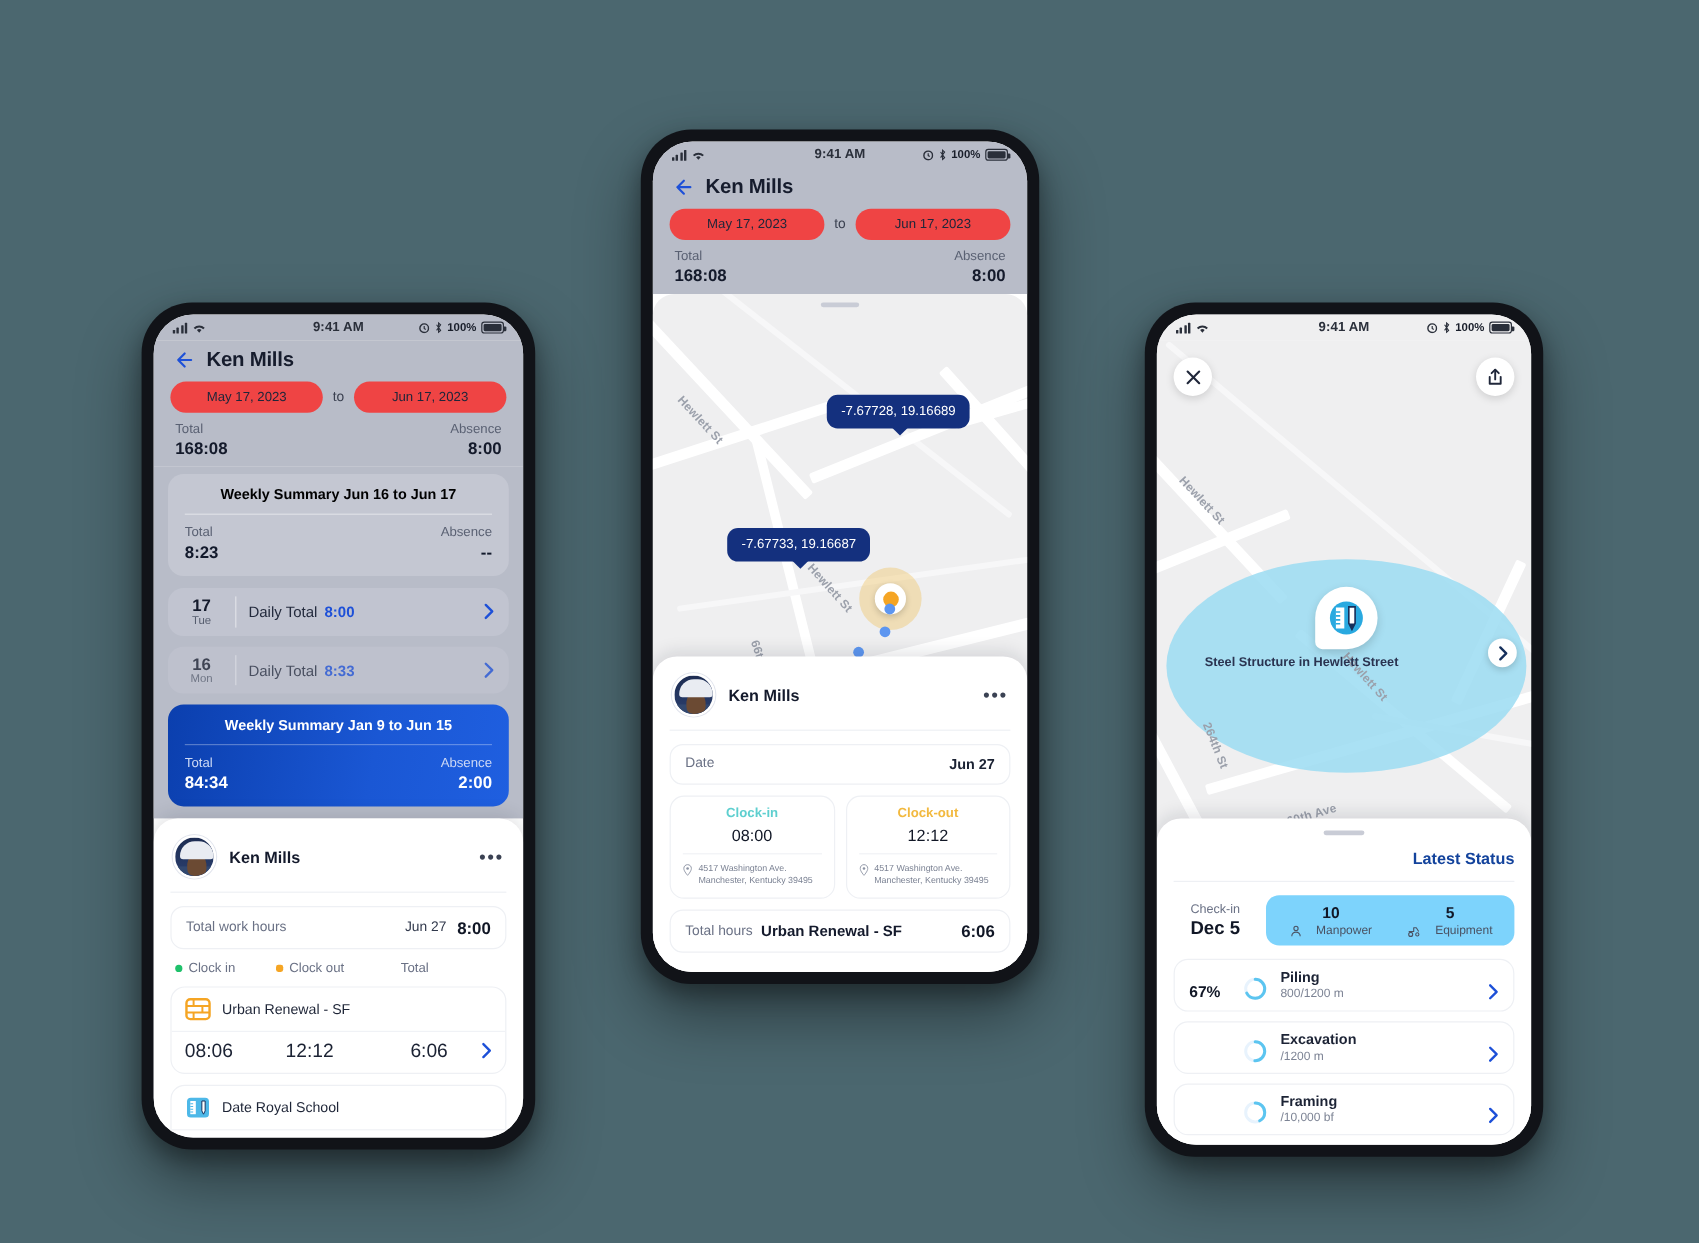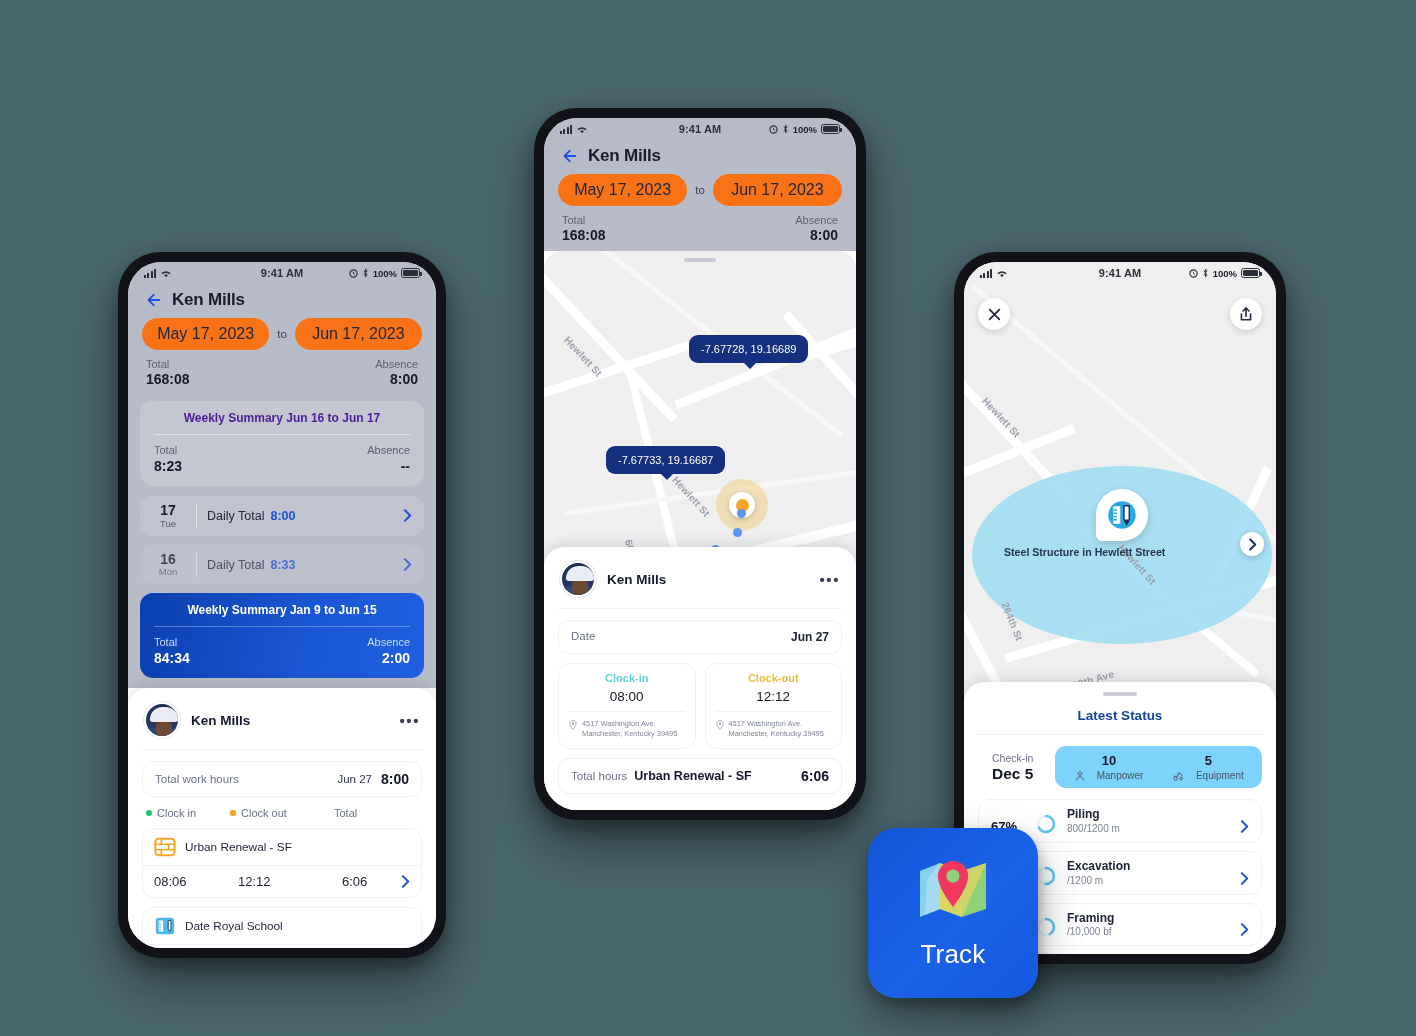--- a/index.html
+++ b/index.html
@@ -57,37 +57,37 @@
   .batt::after{content:"";position:absolute;right:-3px;top:3px;width:1.6px;height:3.5px;background:#2a2f3a;border-radius:0 1px 1px 0;}
   .batt span{display:block;height:100%;width:100%;background:#2a2f3a;border-radius:1.2px;}
 
   
   .hdr-wrap { background: #b8bcc8; padding: 0 0 2px 0; }
   .hdr-title-row { display:flex; align-items:center; gap:10px; padding: 6px 16px 8px; }
   .back-arrow { width: 18px; height: 18px; flex:none; }
   .hdr-title { font-size: 17px; font-weight: 700; color: #161c2d; letter-spacing: -.2px; }
   .date-row { display:flex; align-items:center; gap: 8px; padding: 0 14px 6px; }
   .date-chip {
-    flex: 1; background: #f97316; border-radius: 18px;
-    padding: 7px 4px; text-align:center; font-size: 16px;
+    flex: 1; background: #ef4444; border-radius: 18px;
+    padding: 7px 4px; text-align:center; font-size: 11px;
     color: #20263a; font-weight: 500;
   }
   .date-to { font-size: 11.5px; color: #3a4050; }
   .totals-row { display:flex; justify-content: space-between; padding: 2px 18px 6px; }
   .tot-col { display:flex; flex-direction: column; }
   .tot-col.right { align-items: flex-end; }
   .tot-lbl { font-size: 11px; color: #5a6173; margin-bottom: 1px;}
   .tot-val { font-size: 14px; font-weight: 700; color: #141a2b; }
 
   
   .lp-body { background: #b8bcc8; padding: 6px 12px 0; flex:1; }
   .wk-card {
     background: #c4c7d2; border-radius: 13px; padding: 10px 14px 12px; margin-bottom: 10px;
   }
-  .wk-title { text-align:center; font-size: 12px; font-weight: 600; color: #4c1d95; padding-bottom: 9px; }
+  .wk-title { text-align:center; font-size: 12px; font-weight: 600; color: #000000; padding-bottom: 9px; }
   .wk-sep { height:1px; background: rgba(255,255,255,.45); margin-bottom: 9px; }
   .wk-grid { display:flex; justify-content: space-between; }
   .wk-lbl { font-size: 11px; color: #5a6173; }
   .wk-val { font-size: 14px; font-weight: 700; color: #131a2c; margin-top: 2px; }
   .wk-card.blue { background: linear-gradient(100deg,#0b3fae 0%, #1a57d4 60%, #1f5fe0 100%); }
   .wk-card.blue .wk-title { color:#fff; }
   .wk-card.blue .wk-sep { background: rgba(255,255,255,.3); }
   .wk-card.blue .wk-lbl { color:#cdd9f5; }
   .wk-card.blue .wk-val { color:#fff; }
 
@@ -138,21 +138,21 @@
   .legend .c2 { width: 104px; }
   .dot { width:6px;height:6px;border-radius:2px;display:inline-block;}
   .dot.green{background:#1fc16b;border-radius:50%;}
   .dot.amber{background:#f5a524;}
 
   .job-card { border:1px solid #eef0f4; border-radius: 12px; margin-bottom: 9px; overflow:hidden; }
   .job-head { display:flex; align-items:center; gap:9px; padding: 7px 11px; }
   .job-ico { width: 22px; height: 22px; flex:none; }
   .job-name { font-size: 11.8px; color:#1d2436; font-weight:500; }
   .job-sep { height:1px; background:#f0f2f6; }
-  .job-times { display:flex; align-items:center; padding: 8px 11px; font-size: 13px; color:#1b2233; }
+  .job-times { display:flex; padding: 8px 11px; font-size: 16px; color:#1b2233; }
   .job-times .t1 { width: 84px; }
   .job-times .t2 { width: 104px; }
   .job-times .t3 { flex:1; }
   .road { position:absolute; background:#ffffff; border-radius: 2px; }
   .road.thin { background:#f7f7f8; }
   .road-lbl {
     position:absolute; font-size: 10px; color:#9ba0ab; font-weight: 600;
     white-space: nowrap; letter-spacing:.2px;
   }
   .mid-map-sheet {
@@ -218,21 +218,21 @@
   }
   .next-btn {
     position:absolute; width: 24px; height: 24px; border-radius:50%; background:#fff;
     box-shadow:0 2px 6px rgba(0,0,0,.18); display:flex;align-items:center;justify-content:center;
   }
   .rp-sheet {
     position:absolute; left:0; right:0; bottom:0; height: 272px; background:#fff;
     border-radius: 20px 20px 0 0; box-shadow:0 -3px 14px rgba(20,26,45,.12);
     padding: 10px 14px 0;
   }
-  .ls-title { text-align:center; font-size: 13.5px; font-weight:700; color:#13439c; padding: 4px 0 11px; border-bottom:1px solid #eef0f4;}
+  .ls-title { text-align:right; font-size: 13.5px; font-weight:700; color:#13439c; padding: 4px 0 11px; border-bottom:1px solid #eef0f4;}
   .checkin-row { display:flex; align-items:center; gap: 12px; padding: 11px 0 11px; }
   .ci-left { text-align:center; padding: 0 10px 0 14px;}
   .ci-lbl { font-size: 10.5px; color:#6a7185; }
   .ci-val { font-size: 15.5px; font-weight:700; color:#111726; margin-top:1px;}
   .counts { flex:1; background:#7dd3fc; border-radius: 11px; display:flex; padding: 7px 4px; }
   .count-cell { flex:1; text-align:center; }
   .count-n { font-size: 13px; font-weight:700; color:#111726; }
   .count-l { display:flex; align-items:center; justify-content:center; gap:12px; font-size: 10px; color:#4a5263; margin-top: 2px;}
   .task-row {
     display:flex; align-items:flex-end; gap: 11px; border:1px solid #eef0f4;
@@ -751,27 +751,14 @@
             <svg class="chev task-chev" viewBox="0 0 10 16">
                 <path d="M2 2l6 6-6 6" stroke="#1d50d8" stroke-width="2.2" fill="none" stroke-linecap="round" stroke-linejoin="round"></path>
               </svg>
           </div>
         </div>
       </div>
 
     </div>
   </div>
 
-  <div id="track-tile">
-    <svg width="74" height="66" viewBox="0 0 74 66">
-      <path d="M4 14 24 6v46L4 60z" fill="#86d0f0"></path>
-      <path d="M24 6l22 8v46l-22-8z" fill="#8fd17a"></path>
-      <path d="M46 14 70 6v46l-24 8z" fill="#8fd17a"></path>
-      <path d="M24 6l22 8v46l-22-8z" fill="#f2d55c" opacity=".75"></path>
-      <path d="M11 22 24 6v46L9 58z" fill="#a9dcf2" opacity=".85"></path>
-      <path d="M46 14 70 6l-6 14-18 40z" fill="#f2d55c" opacity=".6"></path>
-      <path d="M37 4c-8.4 0-15.2 6.8-15.2 15.2C21.8 30.6 37 50 37 50s15.2-19.4 15.2-30.8C52.2 10.8 45.4 4 37 4Z" fill="#f0375f"></path>
-      <circle cx="37" cy="19" r="6.6" fill="#8fd17a"></circle>
-    </svg>
-    <span class="tt-label">Track</span>
-  </div>
 
 </div>
 
 </body></html>

